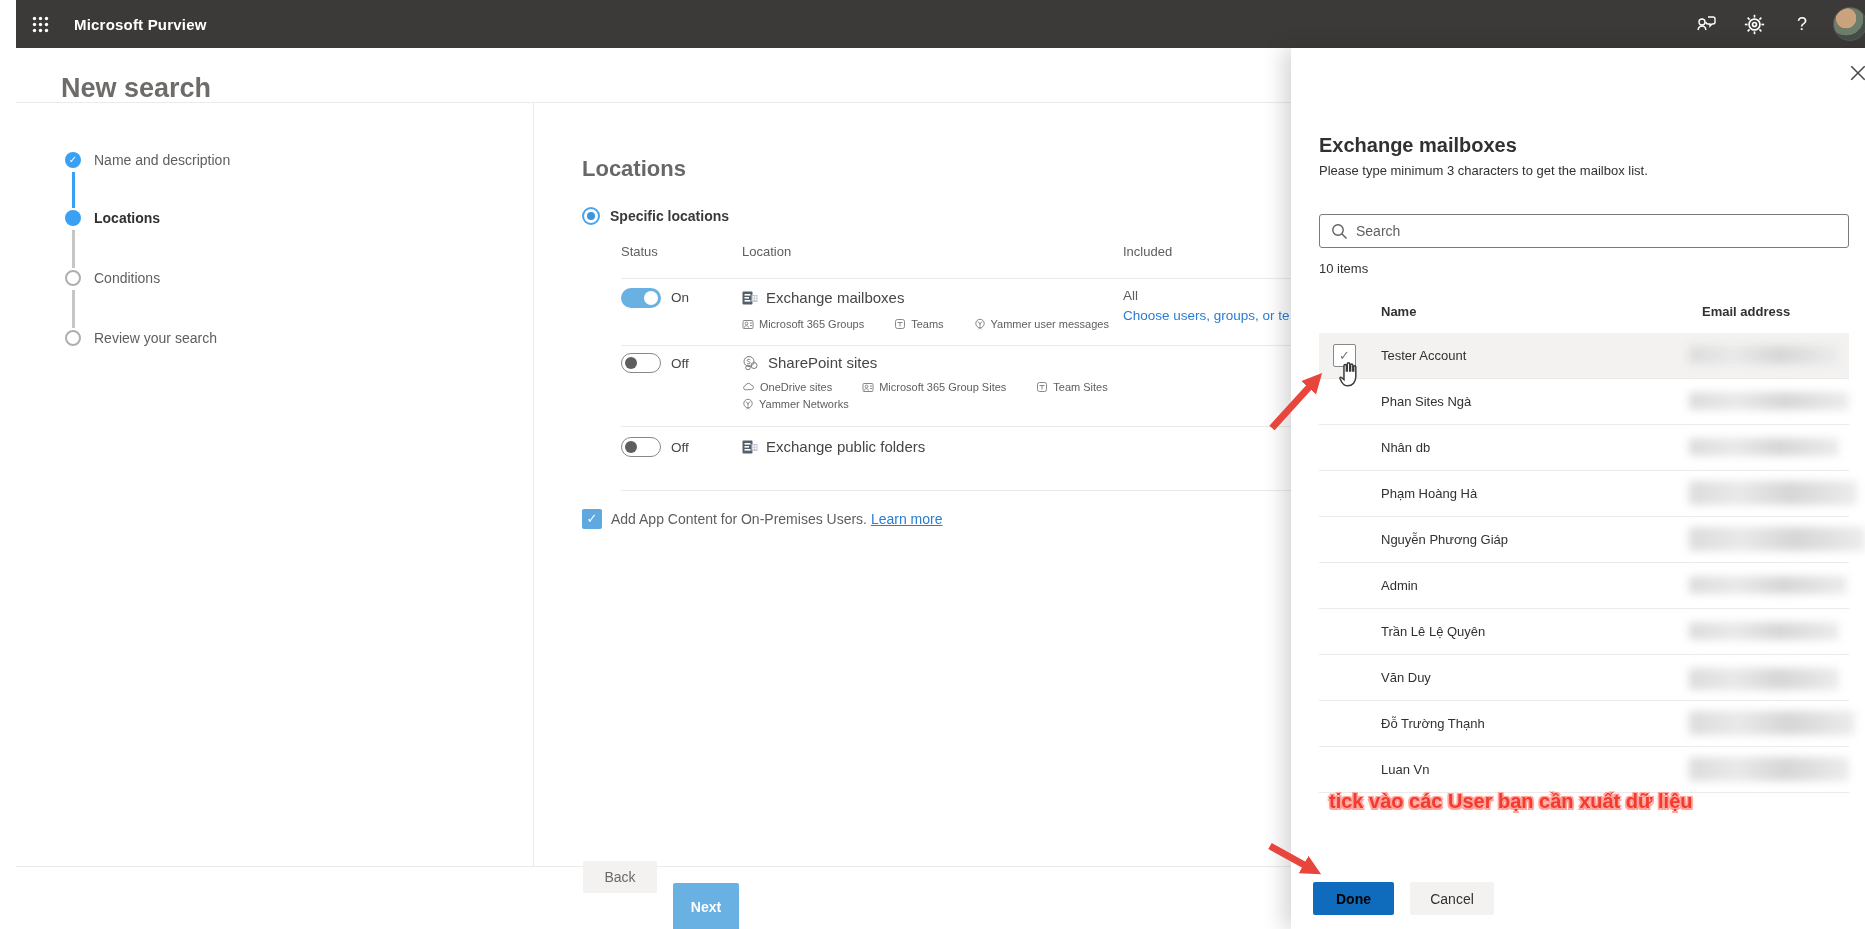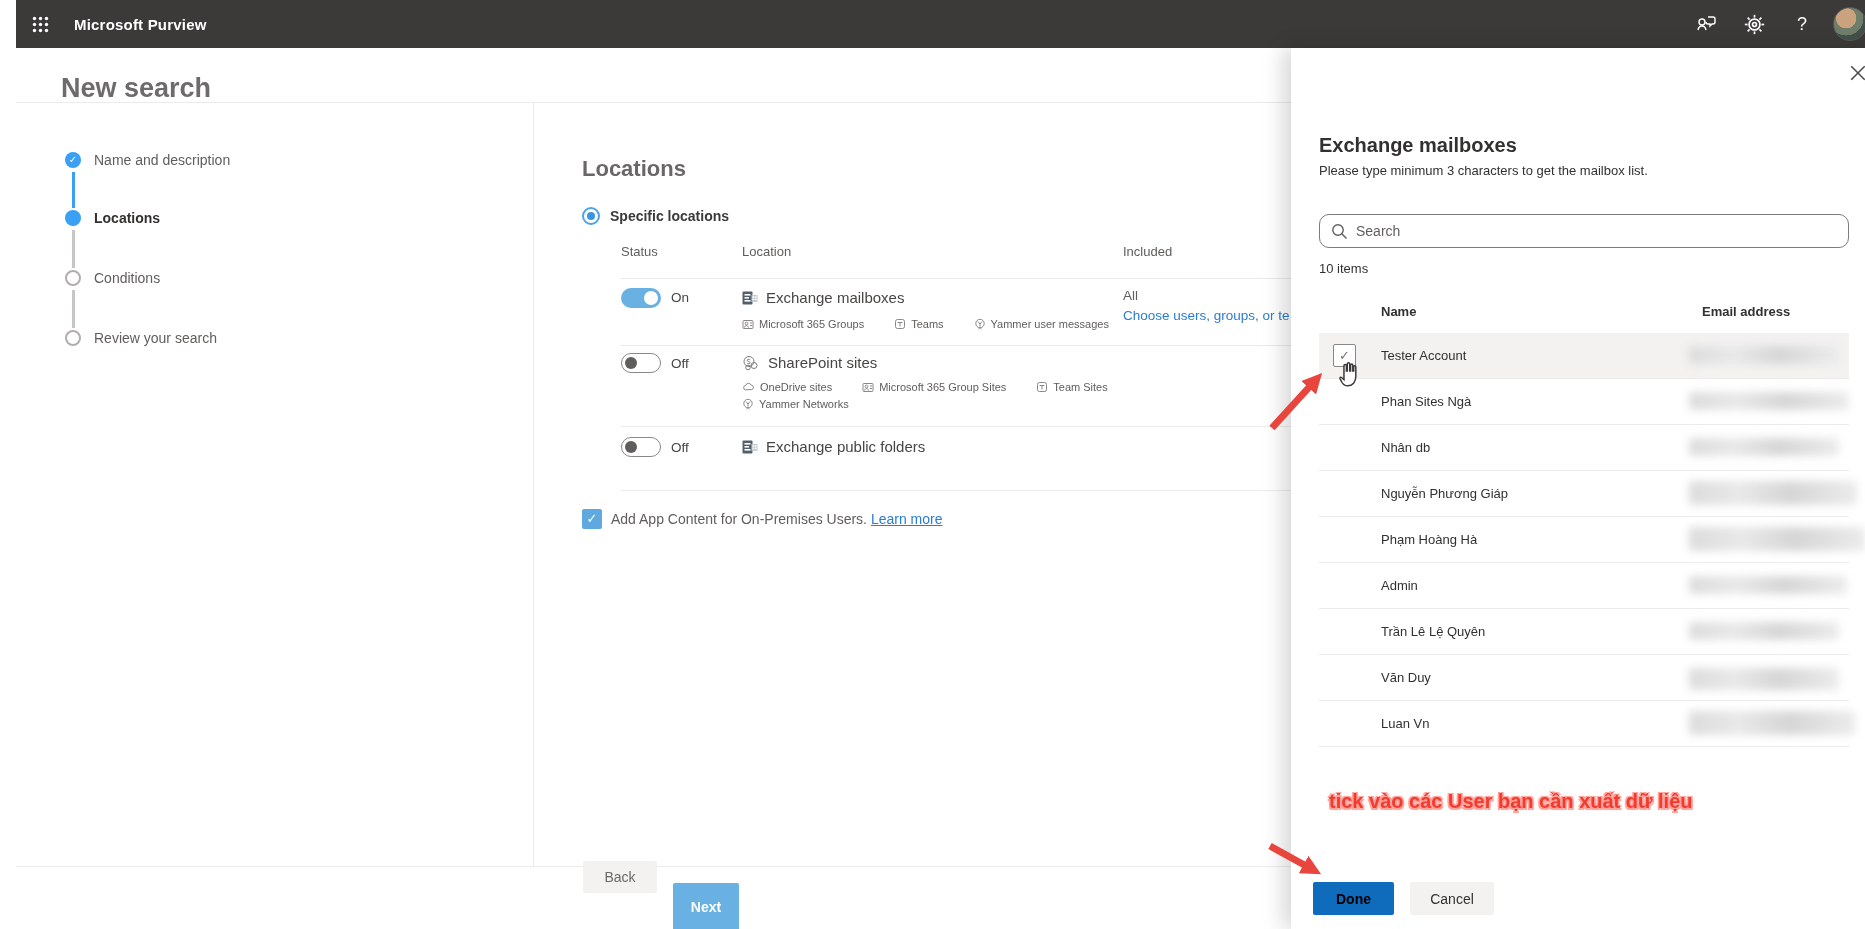--- a/index.html
+++ b/index.html
@@ -55,21 +55,21 @@
   .cb-label a{color:#2b7cd3;text-decoration:underline;cursor:pointer;}
   .btn{position:absolute;border:none;border-radius:2px;font-size:14px;cursor:pointer;font-family:inherit;}
   .btn-back{left:567px;top:861px;width:74px;height:32px;background:#f3f2f1;color:#6b6968;}
   .btn-next{left:657px;top:883px;width:66px;height:48px;background:#69b1e2;color:#fff;font-weight:bold;}
   
   .panel{position:absolute;left:1275px;top:48px;width:590px;height:881px;background:#fff;z-index:50;
          box-shadow:-8px 0 20px rgba(0,0,0,.16);}
   .close-btn{position:absolute;left:558px;top:16px;width:20px;height:20px;cursor:pointer;}
   .p-title{position:absolute;left:28px;top:66px;font-size:20px;font-weight:bold;color:#323130;}
   .p-sub{position:absolute;left:28px;top:102px;font-size:13px;color:#323130;}
-  .p-search{position:absolute;left:28px;top:166px;width:530px;height:34px;box-sizing:border-box;border:1px solid #7d7b79;border-radius:10px;
+  .p-search{position:absolute;left:28px;top:166px;width:530px;height:34px;box-sizing:border-box;border:1px solid #7d7b79;border-radius:3px;
             padding:0 8px 0 36px;font-size:14px;color:#4d7c0f;font-family:inherit;outline:none;}
   .p-search::placeholder{color:#605e5c;}
   .search-ic{position:absolute;left:40px;top:175px;pointer-events:none;}
   .p-count{position:absolute;left:28px;top:213px;font-size:13px;color:#323130;}
   .p-colhdr{position:absolute;top:256px;font-size:13px;font-weight:bold;color:#323130;}
   .p-rows{position:absolute;left:28px;top:285px;width:530px;}
   .prow{position:relative;height:45px;border-bottom:1px solid #edebe9;cursor:pointer;}
   .prow.selected{background:#f3f2f1;}
   .pcheck{position:absolute;left:14px;top:11px;width:21px;height:21px;border:1px solid #8a8886;border-radius:2px;background:#fff;
           color:#767574;font-size:13px;line-height:21px;text-align:center;display:none;}
@@ -315,37 +315,41 @@
       </div>
       <div class="prow">
           <span class="pname">Phan Sites Ngà</span>
           <span class="pblur"></span>
         </div>
       <div class="prow">
           <span class="pname">Nhân db</span>
           <span class="pblur"></span>
         </div>
       <div class="prow">
+          <span class="pname">Phạm Hoàng Hà</span>
+          <span class="pblur"></span>
+        </div>
+      <div class="prow">
           <span class="pname">Nguyễn Phương Giáp</span>
           <span class="pblur"></span>
         </div>
       <div class="prow">
-          <span class="pname">Phạm Hoàng Hà</span>
-          <span class="pblur"></span>
-        </div>
-      <div class="prow">
           <span class="pname">Admin</span>
           <span class="pblur"></span>
         </div>
       <div class="prow">
           <span class="pname">Trần Lê Lệ Quyên</span>
           <span class="pblur"></span>
         </div>
       <div class="prow">
           <span class="pname">Văn Duy</span>
+          <span class="pblur"></span>
+        </div>
+      <div class="prow">
+          <span class="pname">Đỗ Trường Thạnh</span>
           <span class="pblur"></span>
         </div>
       <div class="prow">
           <span class="pname">Luan Vn</span>
           <span class="pblur"></span>
         </div>
     </div>
 
     <div class="annotation">tick vào các User bạn cần xuất dữ liệu</div>
 

